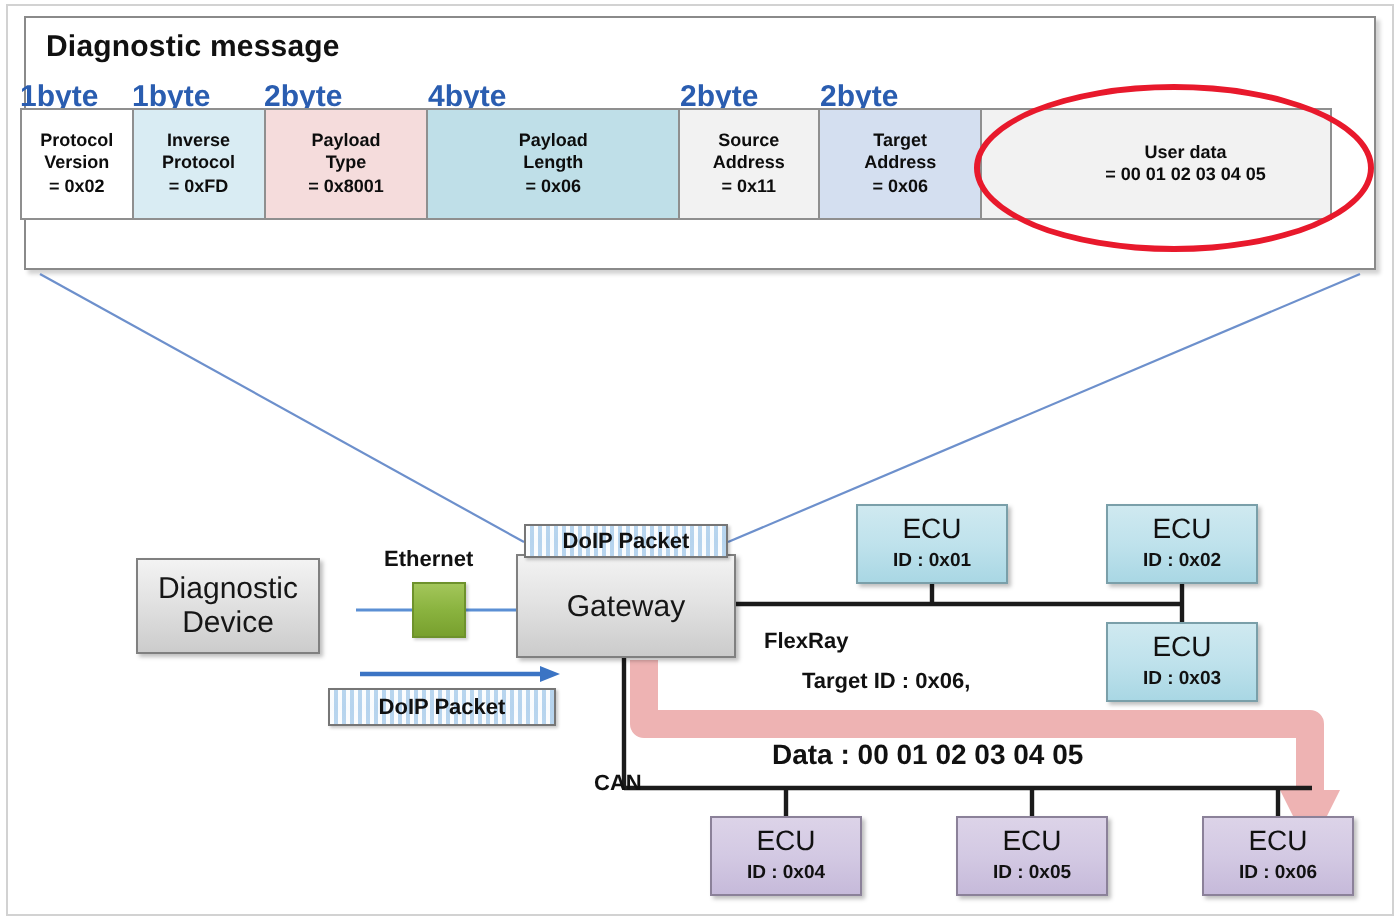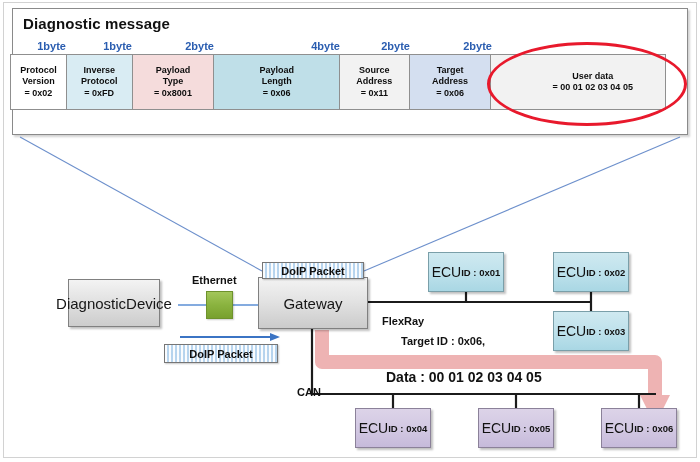--- a/index.html
+++ b/index.html
@@ -41,24 +41,24 @@
     font-size: 15px;
     font-weight: bold;
     color: #111111;
     letter-spacing: 0.1px;
   }
 
   
   .size-label {
     position: absolute;
     top: 40px;
-    font-size: 11px;
+    font-size: 15px;
     font-weight: bold;
     color: #2a5db0;
-    text-align: right;
+    text-align: left;
   }
 
   
   #fields {
     position: absolute;
     left: 10px; top: 54px;
     width: 656px; height: 56px;
     border: 1px solid #8f8f8f;
     box-sizing: border-box;
     display: flex;
@@ -99,21 +99,21 @@
     left: 0; top: 0;
     width: 700px; height: 462px;
     pointer-events: none;
   }
 
   
   .node {
     position: absolute;
     box-sizing: border-box;
     display: flex;
-    flex-direction: row;
+    flex-direction: column;
     align-items: center;
     justify-content: center;
     border: 1px solid #808080;
     box-shadow: 1.5px 1.5px 2px rgba(0,0,0,0.25);
   }
   #diag-device {
     left: 68px; top: 279px;
     width: 92px; height: 48px;
     background: linear-gradient(to bottom, #f3f3f3 0%, #e2e2e2 45%, #cccccc 100%);
     font-size: 15px;

